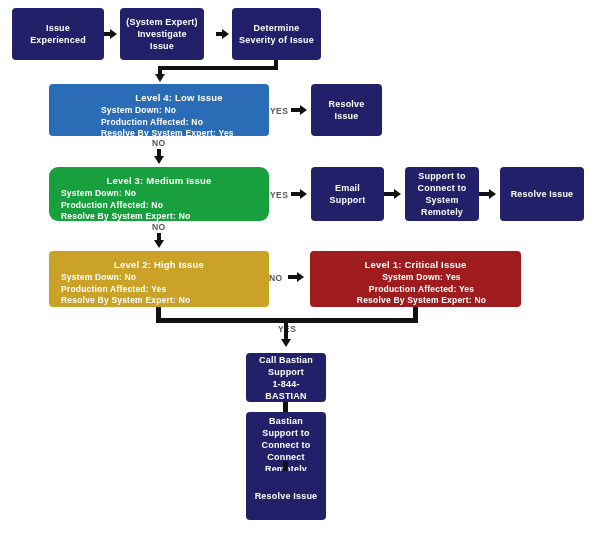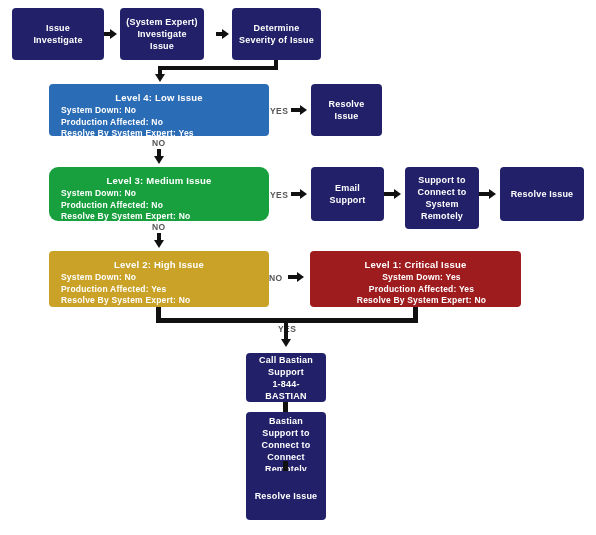--- a/index.html
+++ b/index.html
@@ -26,21 +26,21 @@
     border-radius: 4px;
     color: #ffffff;
     display: flex;
     flex-direction: column;
     justify-content: center;
     text-align: center;
     font-weight: bold;
     letter-spacing: .2px;
   }
   .box.navy   { background: #212068; }
-  .box.blue   { background: #2a6cb5; }
+  .box.blue   { background: #2a6cb5; padding-left: 40px; }
   .box.green  { background: #18a03f; }
   .box.gold   { background: #c9a227; }
   .box.red    { background: #9e1b1e; }
 
   .navy-label {
     font-size: 9px;
     line-height: 12px;
     padding: 0 6px;
   }
 
@@ -95,21 +95,21 @@
     text-align: center;
   }
 </style>
 </head>
 <body>
 
 <div id="canvas">
 
   <div class="box navy" style="left:12px; top:8px; width:92px; height:52px;">
     <div class="navy-label">Issue</div>
-    <div class="navy-label">Investigate</div>
+    <div class="navy-label">Experienced</div>
   </div>
 
   <div class="arrow-right" style="left:110px; top:29px;"></div>
   <div class="hline" style="left:104px; top:32px; width:8px; height:4px;"></div>
 
   <div class="box navy" style="left:120px; top:8px; width:84px; height:52px;">
     <div class="navy-label">(System Expert)</div>
     <div class="navy-label">Investigate Issue</div>
   </div>
 
@@ -156,21 +156,21 @@
   <div class="hline" style="left:291px; top:192px; width:10px; height:4px;"></div>
   <div class="arrow-right" style="left:300px; top:189px;"></div>
 
   <div class="box navy" style="left:311px; top:167px; width:73px; height:54px;">
     <div class="navy-label">Email Support</div>
   </div>
 
   <div class="hline" style="left:384px; top:192px; width:11px; height:4px;"></div>
   <div class="arrow-right" style="left:394px; top:189px;"></div>
 
-  <div class="box navy" style="left:405px; top:167px; width:74px; height:62px;">
+  <div class="box navy" style="left:405px; top:167px; width:74px; height:54px;">
     <div class="navy-label">Support to</div>
     <div class="navy-label">Connect to</div>
     <div class="navy-label">System</div>
     <div class="navy-label">Remotely</div>
   </div>
 
   <div class="hline" style="left:479px; top:192px; width:11px; height:4px;"></div>
   <div class="arrow-right" style="left:489px; top:189px;"></div>
 
   <div class="box navy" style="left:500px; top:167px; width:84px; height:54px;">

